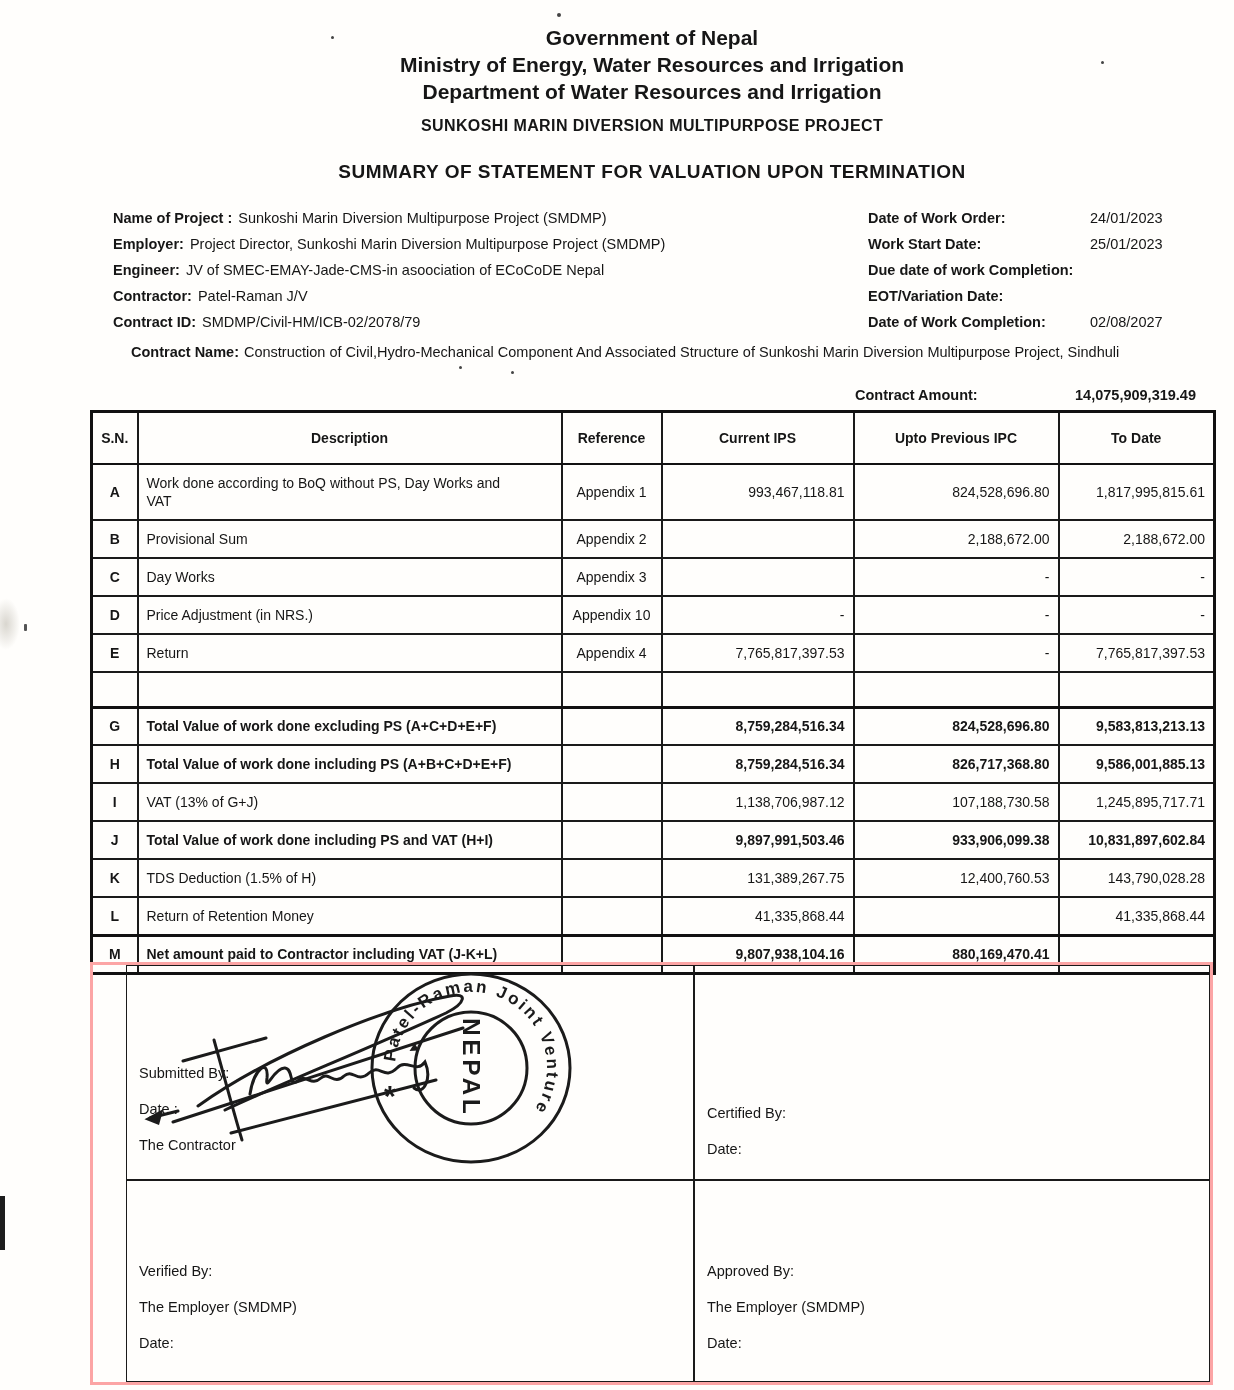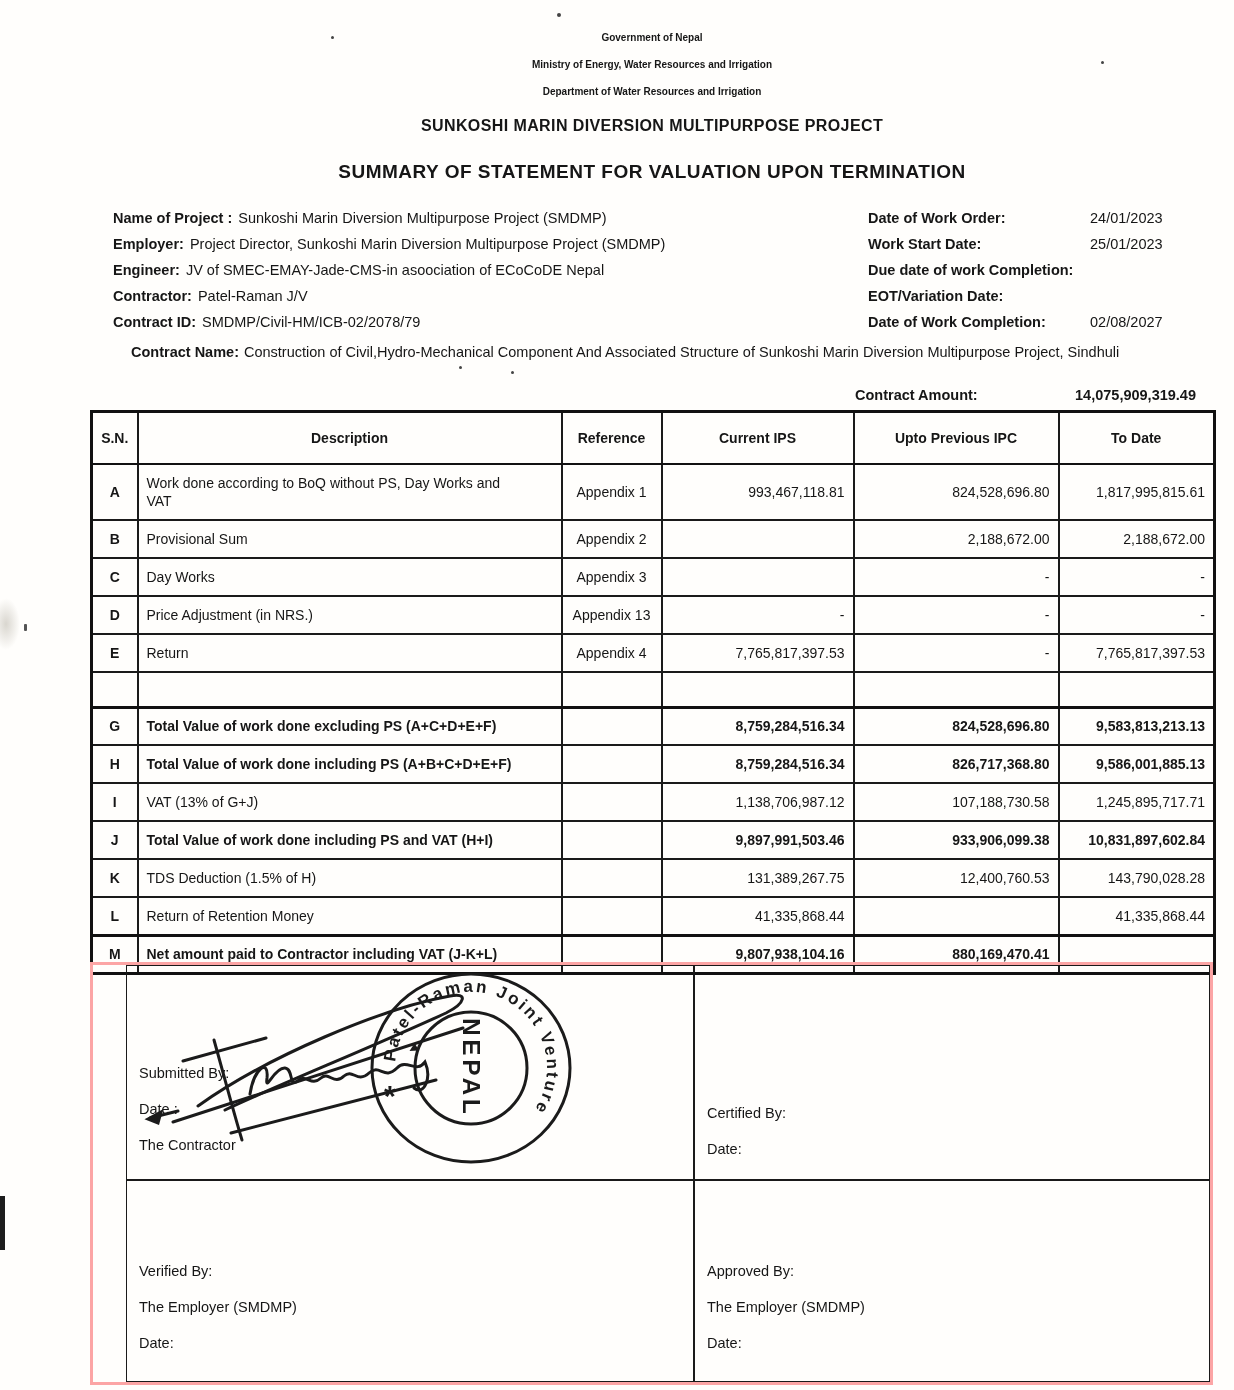--- a/index.html
+++ b/index.html
@@ -7,21 +7,21 @@
     position:relative;
     width:1234px;height:1390px;
     margin:0 auto;
     background:#fffefc;
     font-family:"Liberation Sans", sans-serif;
     color:#161616;
     overflow:hidden;
   }
   
   .doc-header{position:absolute;top:24px;left:70px;width:1164px;text-align:center;}
-  .doc-header .gov-line{font-size:10px;font-weight:bold;line-height:27px;}
+  .doc-header .gov-line{font-size:21px;font-weight:bold;line-height:27px;}
   .doc-header .proj-line{font-size:16px;font-weight:bold;letter-spacing:.4px;margin-top:12px;}
   .doc-header .doc-title{font-size:19px;font-weight:bold;letter-spacing:.5px;margin-top:26px;}
   
   .details-left{position:absolute;top:205px;left:113px;width:700px;}
   .details-right{position:absolute;top:205px;left:868px;width:360px;}
   .dl-line,.dr-line{font-size:14.5px;line-height:26px;white-space:nowrap;}
   .dl-line .lbl,.dr-line .lbl{font-weight:bold;}
   .dl-line .val{margin-left:6px;}
   .dr-line .lbl{display:inline-block;width:222px;}
   .contract-name{position:absolute;top:344px;left:131px;width:1090px;font-size:14.5px;white-space:nowrap;}
@@ -157,21 +157,21 @@
           <td class="col-sn">C</td>
           <td class="col-description">Day Works</td>
           <td class="col-reference">Appendix 3</td>
           <td class="col-current_ips"></td>
           <td class="col-upto_previous_ipc">-</td>
           <td class="col-to_date">-</td>
         </tr>
         <tr class="row-std">
           <td class="col-sn">D</td>
           <td class="col-description">Price Adjustment (in NRS.)</td>
-          <td class="col-reference">Appendix 13</td>
+          <td class="col-reference">Appendix 10</td>
           <td class="col-current_ips">-</td>
           <td class="col-upto_previous_ipc">-</td>
           <td class="col-to_date">-</td>
         </tr>
         <tr class="row-std">
           <td class="col-sn">E</td>
           <td class="col-description">Return</td>
           <td class="col-reference">Appendix 4</td>
           <td class="col-current_ips">7,765,817,397.53</td>
           <td class="col-upto_previous_ipc">-</td>

